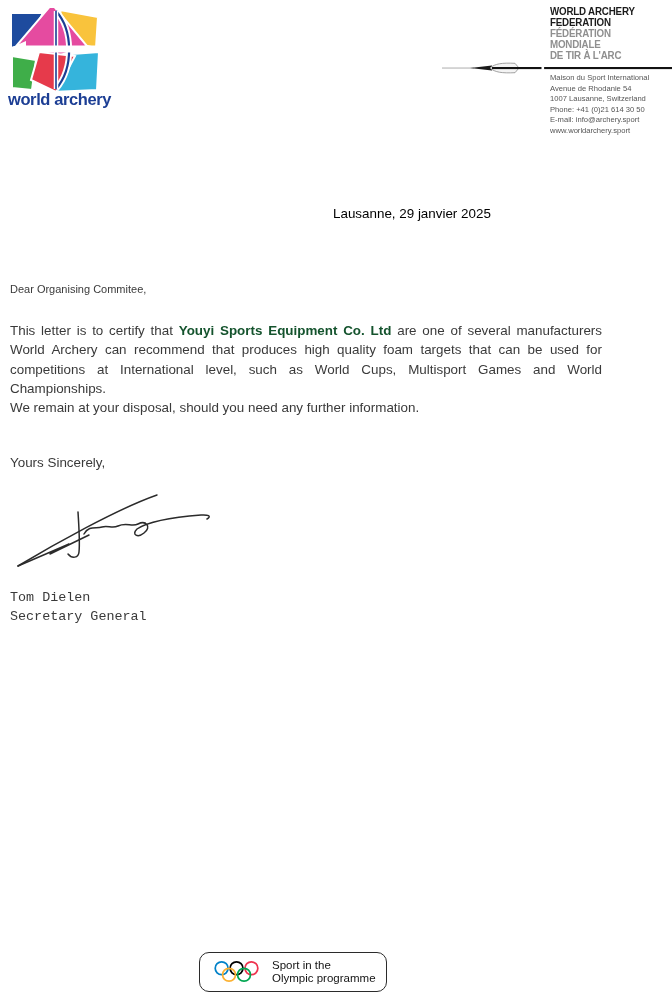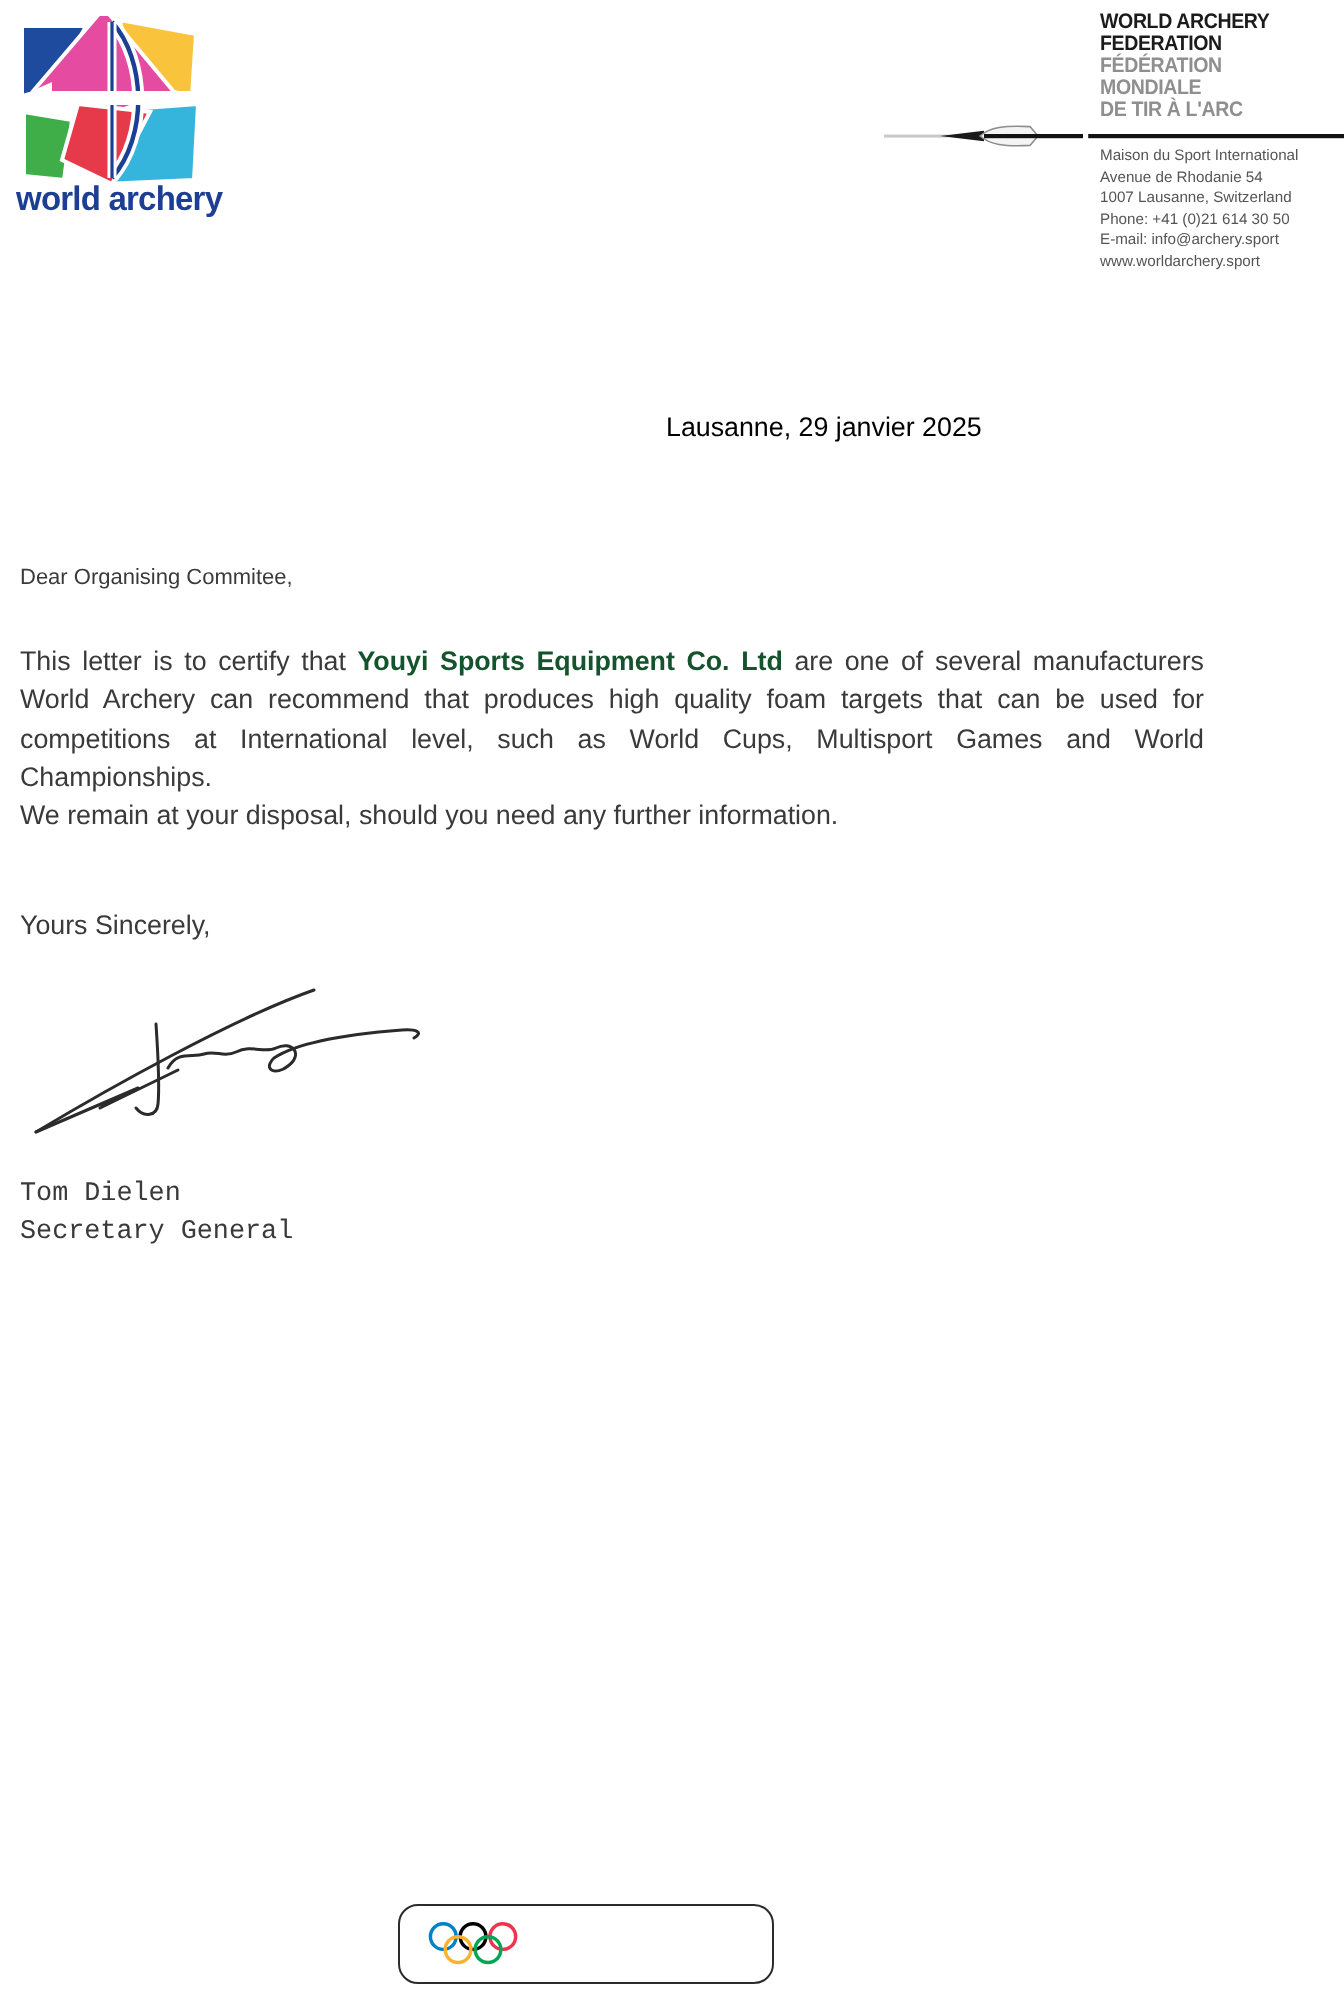--- a/index.html
+++ b/index.html
@@ -124,13 +124,17 @@
 <div class="abs olympic-box">
   <svg class="olympic-rings" viewBox="0 0 50 25" xmlns="http://www.w3.org/2000/svg">
     <g fill="none" stroke-width="1.8">
       <circle cx="9" cy="8.6" r="6.7" stroke="#0081c8"></circle>
       <circle cx="24.5" cy="8.6" r="6.7" stroke="#000000"></circle>
       <circle cx="40" cy="8.6" r="6.7" stroke="#ee334e"></circle>
       <circle cx="16.7" cy="15.4" r="6.7" stroke="#fcb131"></circle>
       <circle cx="32.3" cy="15.4" r="6.7" stroke="#00a651"></circle>
     </g>
   </svg>
+  <div class="olympic-label">
+    <div>Sport in the</div>
+    <div>Olympic programme</div>
+  </div>
 </div>
 
 </body></html>

